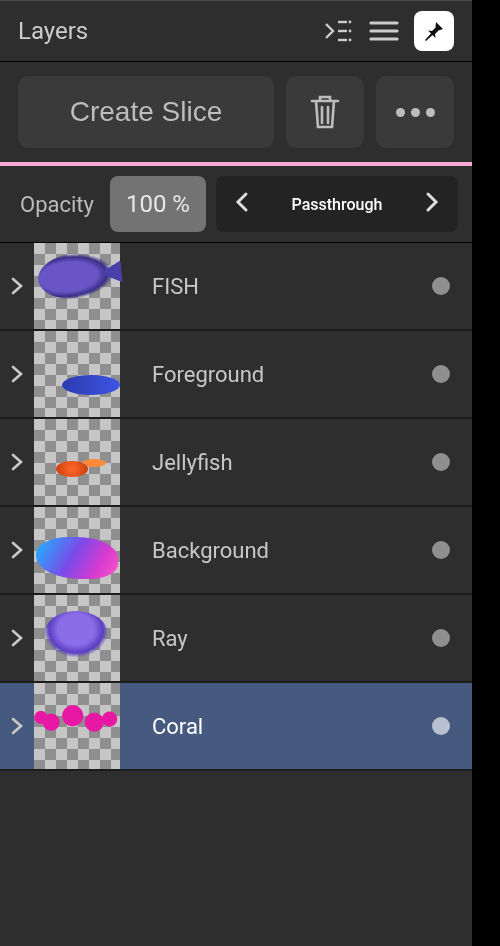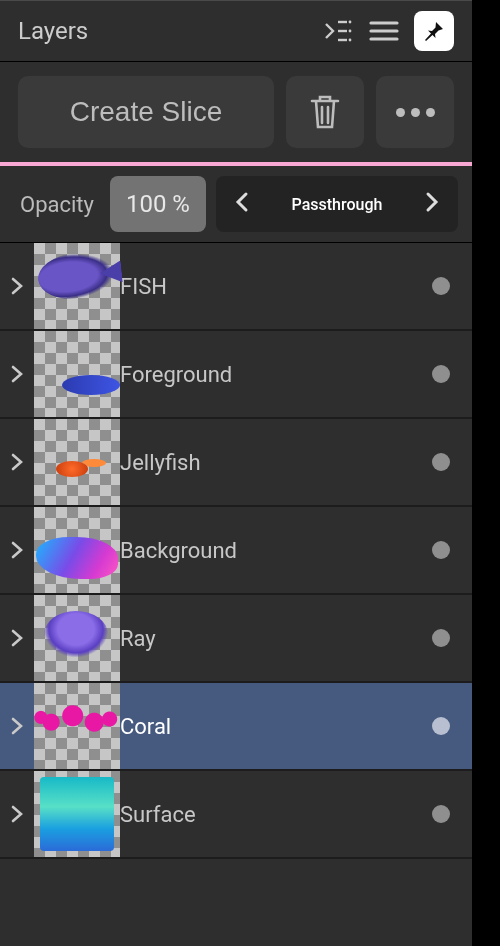--- a/index.html
+++ b/index.html
@@ -30,21 +30,21 @@
     linear-gradient(-45deg,#8f8f8f 25%,transparent 25%),
     linear-gradient(45deg,transparent 75%,#8f8f8f 75%),
     linear-gradient(-45deg,transparent 75%,#8f8f8f 75%);
     background-size:22px 22px;
     background-position:0 0,0 11px,11px -11px,-11px 0;
     background-color:#c6c6c6}
   .thumb-sketch{position:absolute;inset:0;background:
     radial-gradient(ellipse at 30% 70%,rgba(150,170,255,0.25) 0 40%,transparent 60%),
     radial-gradient(ellipse at 70% 30%,rgba(150,170,255,0.2) 0 35%,transparent 55%),
     #f6f6ff}
-  .layer-name{flex:1;padding-left:0;font-size:22px;color:#c7c7c7;font-weight:400}
+  .layer-name{flex:1;padding-left:32px;font-size:22px;color:#c7c7c7;font-weight:400}
   .vis-dot{width:18px;height:18px;border-radius:50%;background:#8f8f8f;margin-right:22px}
   .layer.selected .vis-dot{background:#b7bfd0}
   .adjust-badge{position:absolute;left:4px;top:50%;transform:translateY(-50%);width:22px;height:28px;border:2px solid #c9c9c9;border-radius:2px;background:#2e2e2e;display:flex;align-items:center;justify-content:center}
   .adjust-badge::after{content:"";width:8px;height:8px;border-radius:50%;border:2px solid #c9c9c9}
   .adjust-badge::before{content:"";position:absolute;top:6px;width:6px;height:6px;border-radius:50%;background:#c9c9c9}
   .dots{display:flex;gap:6px}
   .dots span{width:9px;height:9px;border-radius:50%;background:#bdbdbd}
   
   .art-fish{position:absolute;left:4px;top:10px;width:76px;height:46px;background:radial-gradient(ellipse at 40% 50%,#6a55c7 0 45%,#3a2f87 60%,transparent 70%);border-radius:50% 40% 45% 50%;transform:rotate(-6deg)}
   .art-fish::after{content:"";position:absolute;right:-8px;top:12px;width:22px;height:22px;background:#4a3ea8;clip-path:polygon(0 50%,100% 0,100% 100%)}
@@ -195,28 +195,15 @@
             <polyline points="3,4 11,11 3,18"></polyline>
           </svg>
         </div>
         <div class="thumb">
           <div class="checker"></div>
           <div class="art-coral"></div>
         </div>
         <div class="layer-name">Coral</div>
         <div class="vis-dot"></div>
       </div>
-      <div class="layer">
-        <div class="disclose">
-          <svg width="14" height="22" viewBox="0 0 14 22" fill="none" stroke="currentColor" stroke-width="2.6" stroke-linecap="round">
-            <polyline points="3,4 11,11 3,18"></polyline>
-          </svg>
-        </div>
-        <div class="thumb">
-          <div class="checker"></div>
-          <div class="art-surface"></div>
-        </div>
-        <div class="layer-name">Surface</div>
-        <div class="vis-dot"></div>
-      </div>
     </div>
 
 </div>
 
 </body></html>

